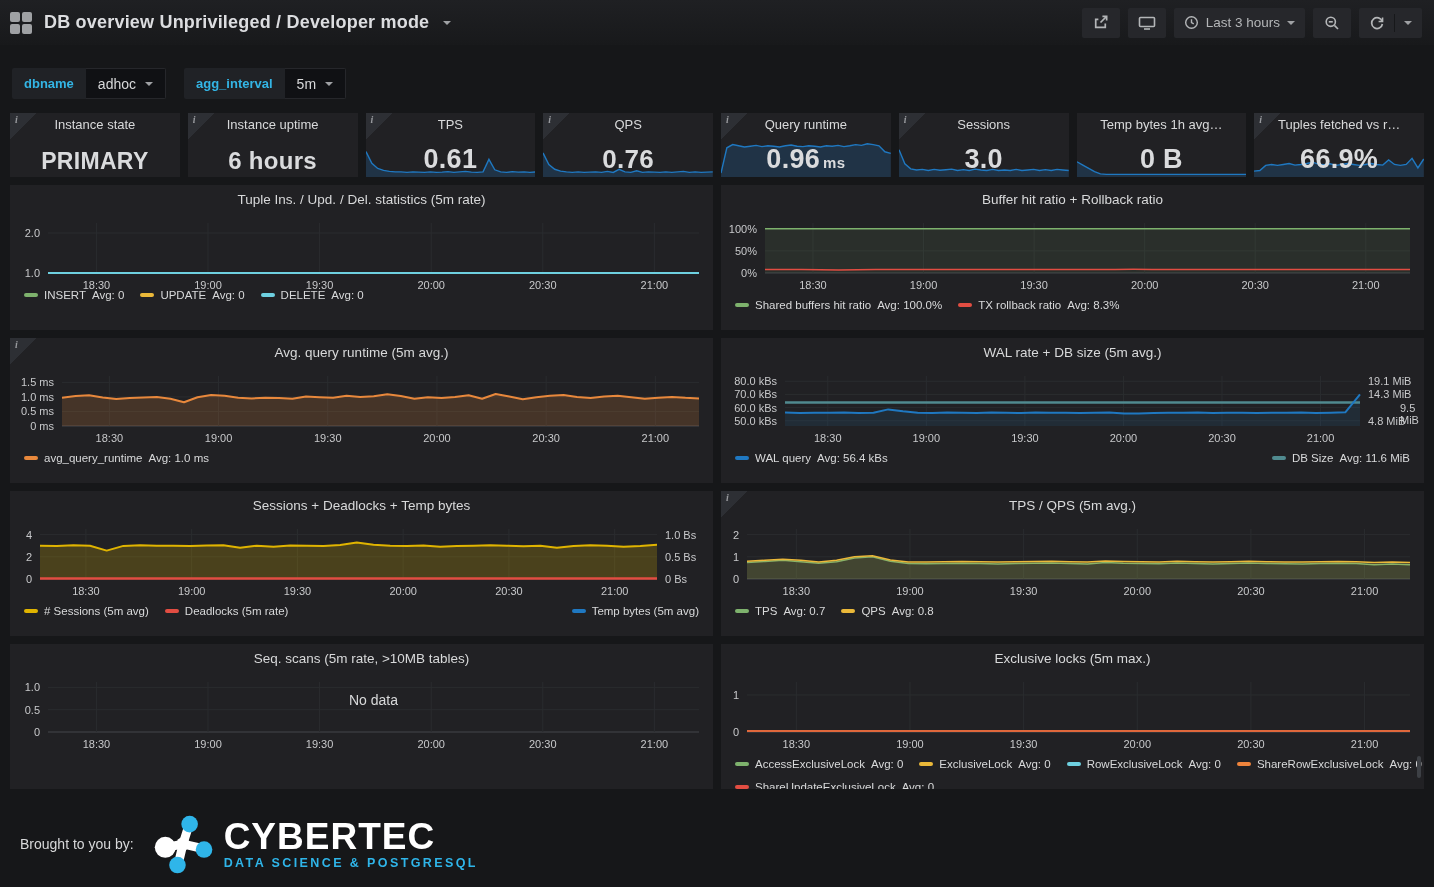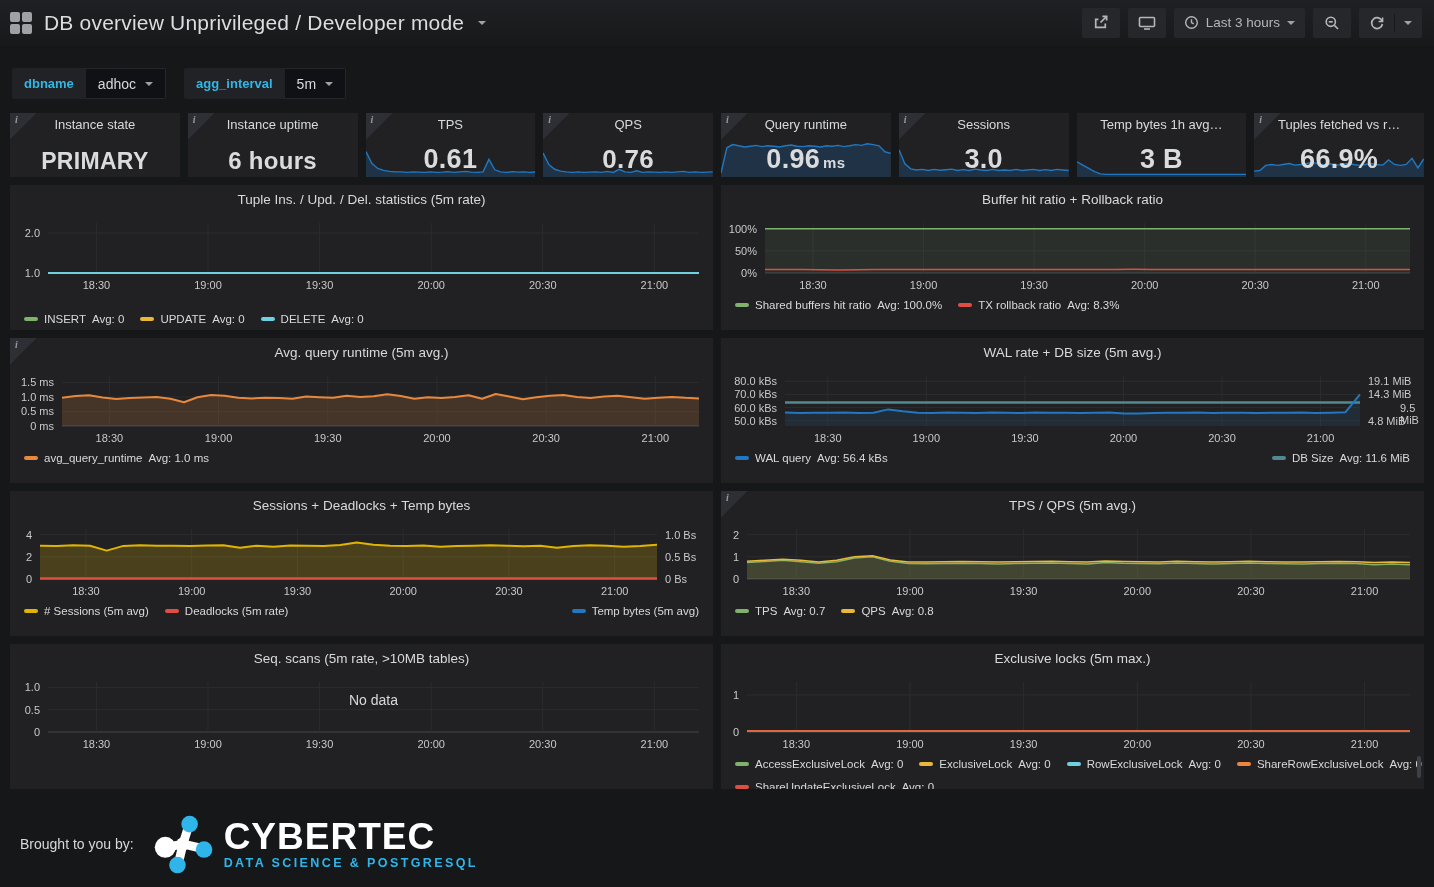--- a/index.html
+++ b/index.html
@@ -12,21 +12,21 @@
   }
   
   .navbar {
     height:45px; display:flex; align-items:center; justify-content:space-between;
     padding:0 12px 0 10px;
     background:linear-gradient(180deg,#1f2023 0%,#18191b 100%);
   }
   .nav-left { display:flex; align-items:center; gap:12px; }
   .logo-grid { width:22px; height:22px; display:grid; grid-template-columns:10px 10px; grid-template-rows:10px 10px; gap:2px; }
   .logo-grid span { background:#9fa1a4; border-radius:2px; }
-  .dash-title { font-size:21px; font-weight:400; color:#dcdde0; letter-spacing:.2px;text-align:right; }
+  .dash-title { font-size:18px; font-weight:700; color:#dcdde0; letter-spacing:.2px;text-align:right; }
   .title-caret { margin-left:2px; }
   .caret-down {
     display:inline-block; width:0; height:0;
     border-left:4px solid transparent; border-right:4px solid transparent;
     border-top:4px solid #9fa1a4;
   }
   .nav-right { display:flex; align-items:center; gap:8px; }
   .nav-btn {
     height:30px; min-width:38px; padding:0 10px;
     background:#26272b; border-radius:2px;
@@ -231,21 +231,21 @@
       </div>
       <div class="stat-title">Sessions</div>
       <div class="stat-value" style="font-size: 27px;"><span>3.0</span></div>
       <svg class="stat-spark" viewBox="0 0 170 32" preserveAspectRatio="none" height="32">
         <path d="M0,32 L0,4.800000000000001 L5.862068965517241,18.799999999999997 L11.724137931034482,23.84 L17.586206896551722,24.96 L23.448275862068964,24.4 L29.31034482758621,25.52 L35.172413793103445,24.4 L41.03448275862069,25.24 L46.89655172413793,24.68 L52.758620689655174,24.12 L58.62068965517242,25.52 L64.48275862068965,24.68 L70.34482758620689,25.52 L76.20689655172414,24.12 L82.06896551724138,24.96 L87.93103448275863,25.52 L93.79310344827586,24.4 L99.6551724137931,25.52 L105.51724137931035,24.96 L111.37931034482759,25.52 L117.24137931034484,24.4 L123.10344827586206,25.52 L128.9655172413793,24.96 L134.82758620689657,24.4 L140.68965517241378,25.52 L146.55172413793102,24.68 L152.41379310344828,25.52 L158.27586206896552,24.4 L164.13793103448276,24.96 L170,25.52 L170,32 Z" fill="rgba(31,120,193,0.22)"></path>
         <polyline points="0,4.800000000000001 5.862068965517241,18.799999999999997 11.724137931034482,23.84 17.586206896551722,24.96 23.448275862068964,24.4 29.31034482758621,25.52 35.172413793103445,24.4 41.03448275862069,25.24 46.89655172413793,24.68 52.758620689655174,24.12 58.62068965517242,25.52 64.48275862068965,24.68 70.34482758620689,25.52 76.20689655172414,24.12 82.06896551724138,24.96 87.93103448275863,25.52 93.79310344827586,24.4 99.6551724137931,25.52 105.51724137931035,24.96 111.37931034482759,25.52 117.24137931034484,24.4 123.10344827586206,25.52 128.9655172413793,24.96 134.82758620689657,24.4 140.68965517241378,25.52 146.55172413793102,24.68 152.41379310344828,25.52 158.27586206896552,24.4 164.13793103448276,24.96 170,25.52" fill="none" stroke="#1f78c1" stroke-width="1.4" vector-effect="non-scaling-stroke"></polyline>
       </svg>
     </div>
     <div class="stat-panel">
       <div class="stat-title">Temp bytes 1h avg…</div>
-      <div class="stat-value" style="font-size: 27px;"><span>3 B</span></div>
+      <div class="stat-value" style="font-size: 27px;"><span>0 B</span></div>
       <svg class="stat-spark" viewBox="0 0 170 26" preserveAspectRatio="none" height="26">
         <path d="M0,26 L0,10.8 L5.862068965517241,14.1 L11.724137931034482,17.4 L17.586206896551722,20.7 L23.448275862068964,22.9 L29.31034482758621,23.34 L35.172413793103445,23.34 L41.03448275862069,23.34 L46.89655172413793,23.34 L52.758620689655174,23.34 L58.62068965517242,23.34 L64.48275862068965,23.34 L70.34482758620689,23.34 L76.20689655172414,23.34 L82.06896551724138,23.34 L87.93103448275863,23.34 L93.79310344827586,23.34 L99.6551724137931,23.34 L105.51724137931035,23.34 L111.37931034482759,23.34 L117.24137931034484,23.34 L123.10344827586206,23.34 L128.9655172413793,23.34 L134.82758620689657,23.34 L140.68965517241378,23.34 L146.55172413793102,23.34 L152.41379310344828,23.34 L158.27586206896552,23.34 L164.13793103448276,23.34 L170,23.34 L170,26 Z" fill="rgba(31,120,193,0.22)"></path>
         <polyline points="0,10.8 5.862068965517241,14.1 11.724137931034482,17.4 17.586206896551722,20.7 23.448275862068964,22.9 29.31034482758621,23.34 35.172413793103445,23.34 41.03448275862069,23.34 46.89655172413793,23.34 52.758620689655174,23.34 58.62068965517242,23.34 64.48275862068965,23.34 70.34482758620689,23.34 76.20689655172414,23.34 82.06896551724138,23.34 87.93103448275863,23.34 93.79310344827586,23.34 99.6551724137931,23.34 105.51724137931035,23.34 111.37931034482759,23.34 117.24137931034484,23.34 123.10344827586206,23.34 128.9655172413793,23.34 134.82758620689657,23.34 140.68965517241378,23.34 146.55172413793102,23.34 152.41379310344828,23.34 158.27586206896552,23.34 164.13793103448276,23.34 170,23.34" fill="none" stroke="#1f78c1" stroke-width="1.4" vector-effect="non-scaling-stroke"></polyline>
       </svg>
     </div>
     <div class="stat-panel">
       <div class="info-corner">
         <b>i</b>
       </div>
       <div class="stat-title">Tuples fetched vs r…</div>
@@ -274,21 +274,21 @@
         <polyline points="38.0,88.0 689.0,88.0" fill="none" stroke="#6ed0e0" stroke-width="2" stroke-linejoin="round"></polyline>
       </svg>
       <div class="ylab" style="left: 0px; width: 30px; top: 82px;">1.0</div>
       <div class="ylab" style="left: 0px; width: 30px; top: 42px;">2.0</div>
       <div class="xlab" style="left: 58.4289px;">18:30</div>
       <div class="xlab" style="left: 170.016px;">19:00</div>
       <div class="xlab" style="left: 281.603px;">19:30</div>
       <div class="xlab" style="left: 393.191px;">20:00</div>
       <div class="xlab" style="left: 504.778px;">20:30</div>
       <div class="xlab" style="left: 616.365px;">21:00</div>
-      <div class="legend-row" style="top: 128px; align-items: flex-end;">
+      <div class="legend-row" style="top: 104px; align-items: flex-end;">
         <span class="legend-item">
           <span class="legend-swatch" style="background: rgb(126, 178, 109);"></span>
           <span>INSERT</span>
           <span class="legend-avg">Avg: 0</span>
         </span>
         <span class="legend-item">
           <span class="legend-swatch" style="background: rgb(234, 184, 57);"></span>
           <span>UPDATE</span>
           <span class="legend-avg">Avg: 0</span>
         </span>

